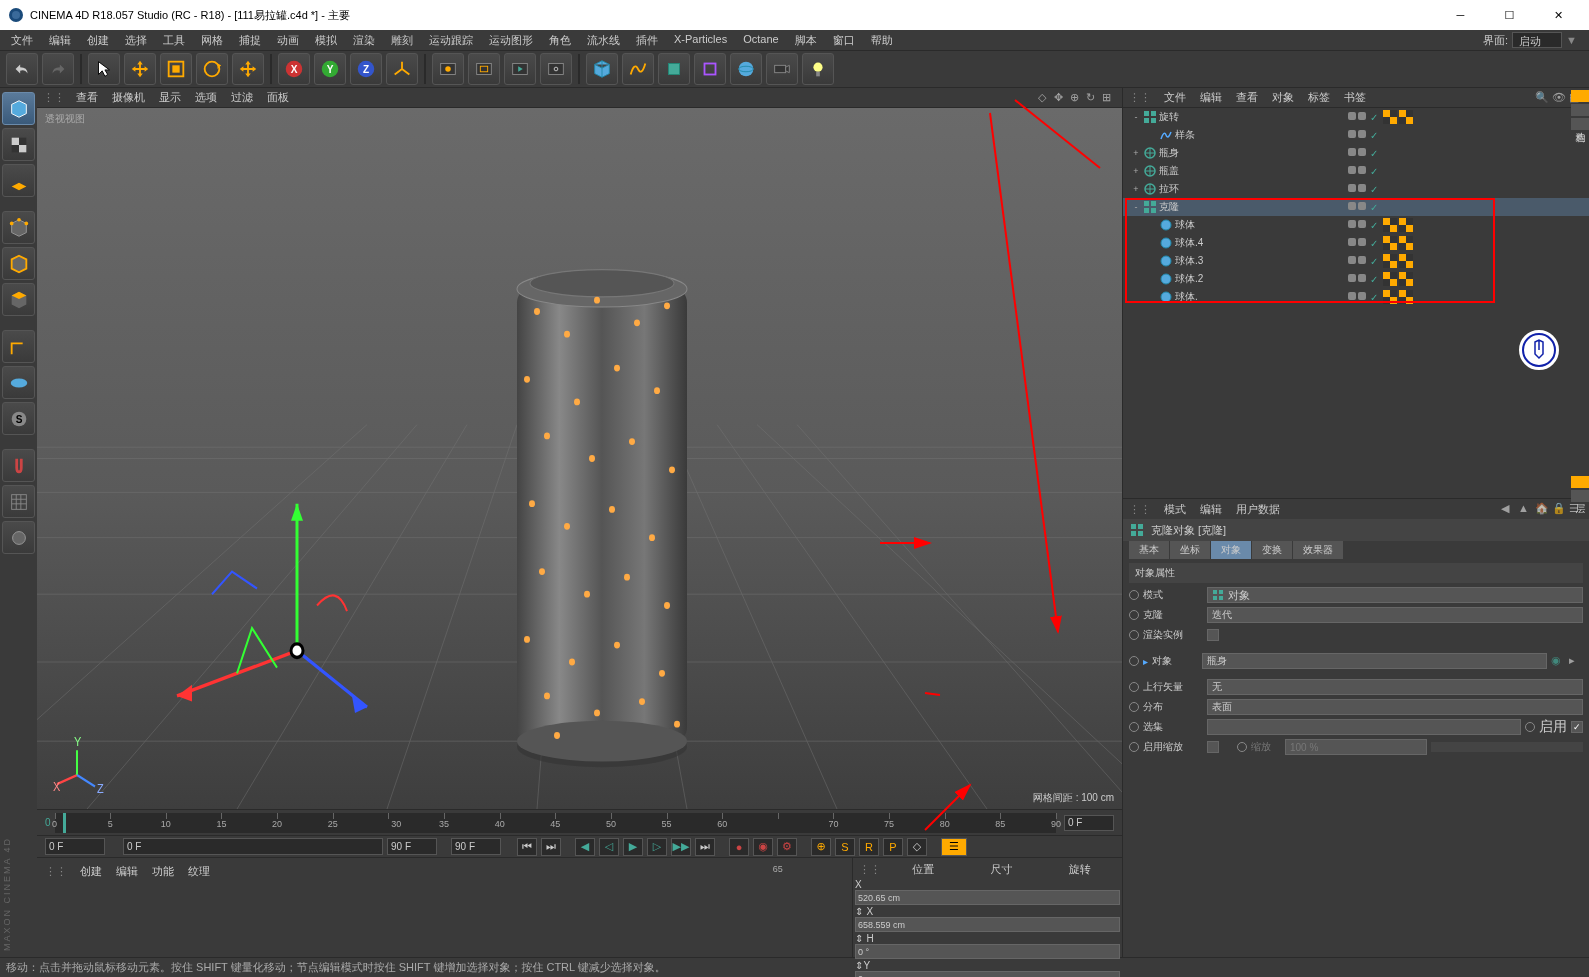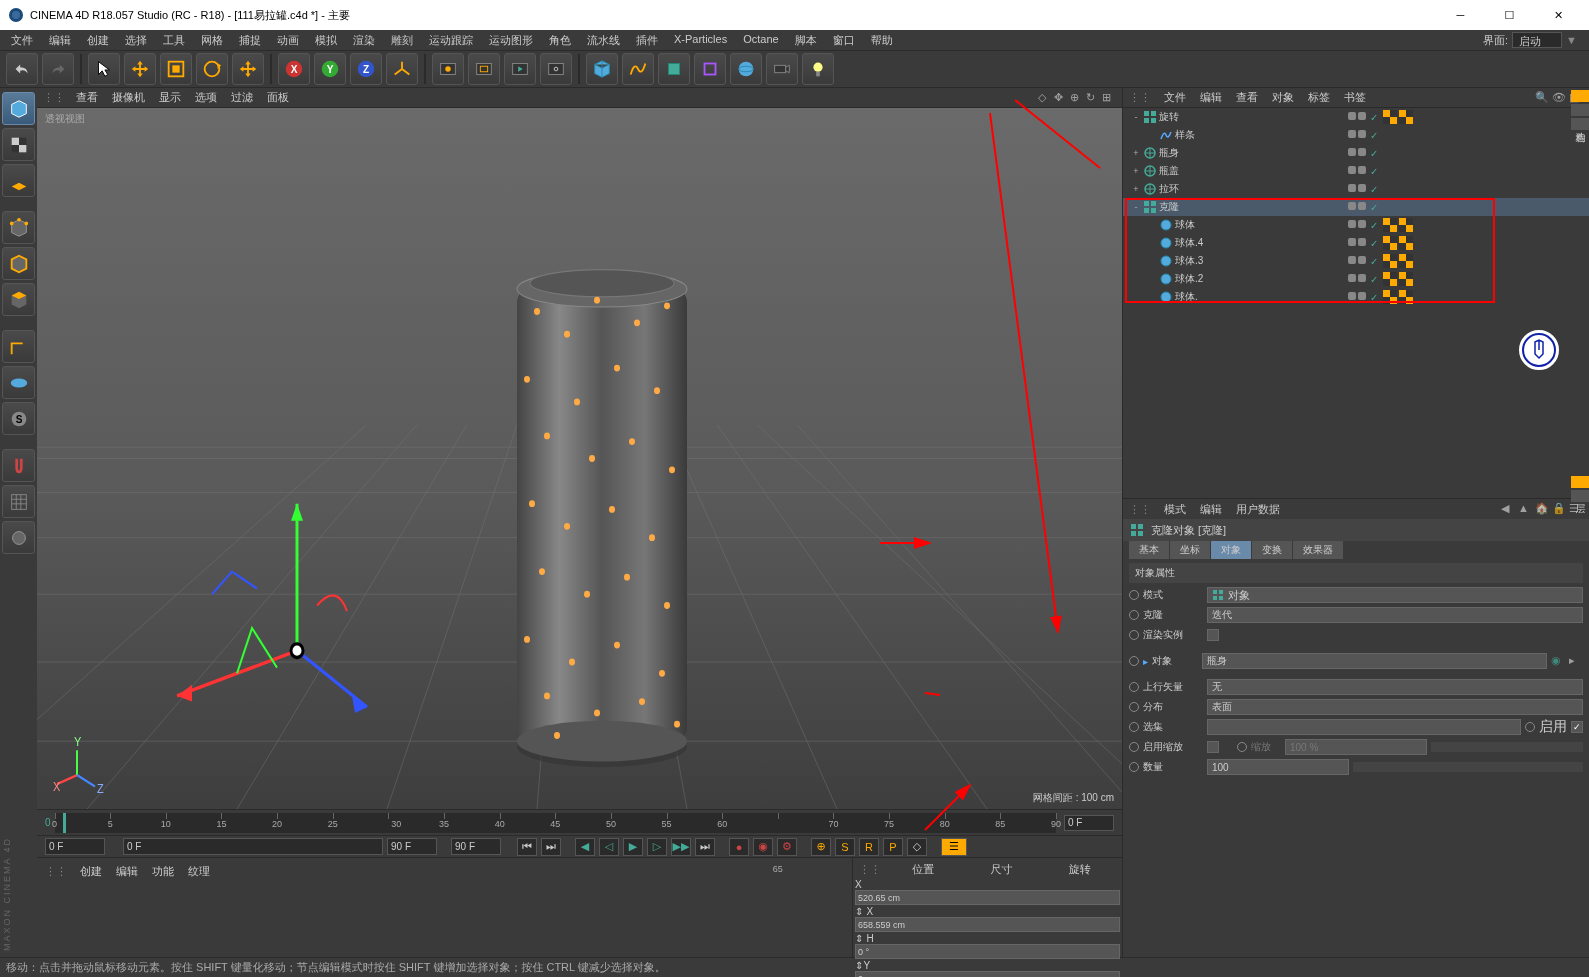--- a/index.html
+++ b/index.html
@@ -939,26 +939,20 @@
         <div class="attr-row">
           <span class="attr-radio"></span>
           <span class="attr-label">启用缩放</span>
           <span class="attr-check"></span>
           <span style="width:10px"></span>
           <span class="attr-radio"></span>
           <span class="attr-label" style="width:30px;color:#777">缩放</span>
           <input class="attr-input" style="flex: 0 0 50px; color: rgb(119, 119, 119);" value="100 %">
           <div style="flex:1;height:10px;background:#444"></div>
         </div>
-        <div class="attr-row">
-          <span class="attr-radio"></span>
-          <span class="attr-label">数量</span>
-          <input class="attr-input" style="flex: 0 0 70px;" value="100">
-          <div style="flex:1;height:10px;background:#444"></div>
-        </div>
       </div>
     </div>
   </div>
 </div>
 
 <div class="side-tabs">
   <div class="side-tab" style="background:#fa0;color:#000">内容</div>
   <div class="side-tab">内容浏览器</div>
   <div class="side-tab">构造</div>
 </div>

